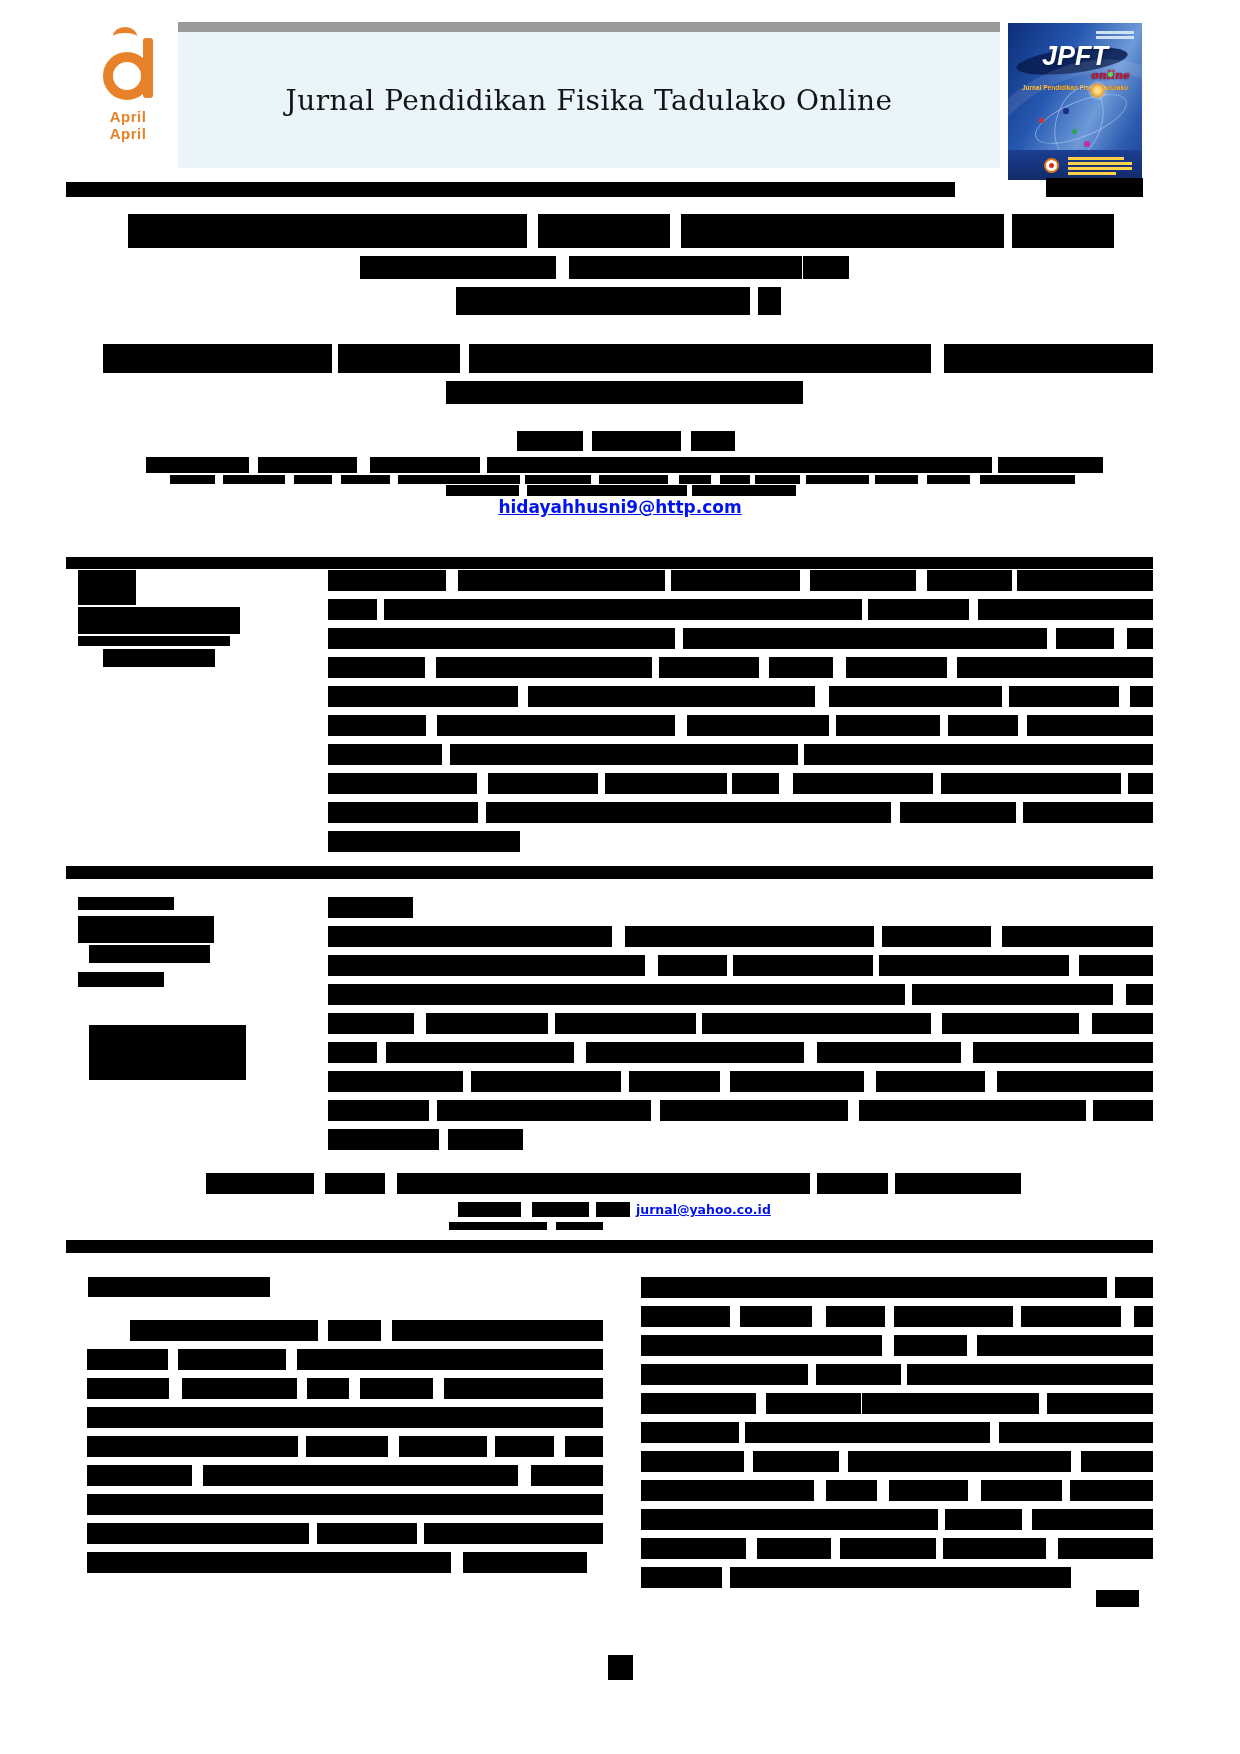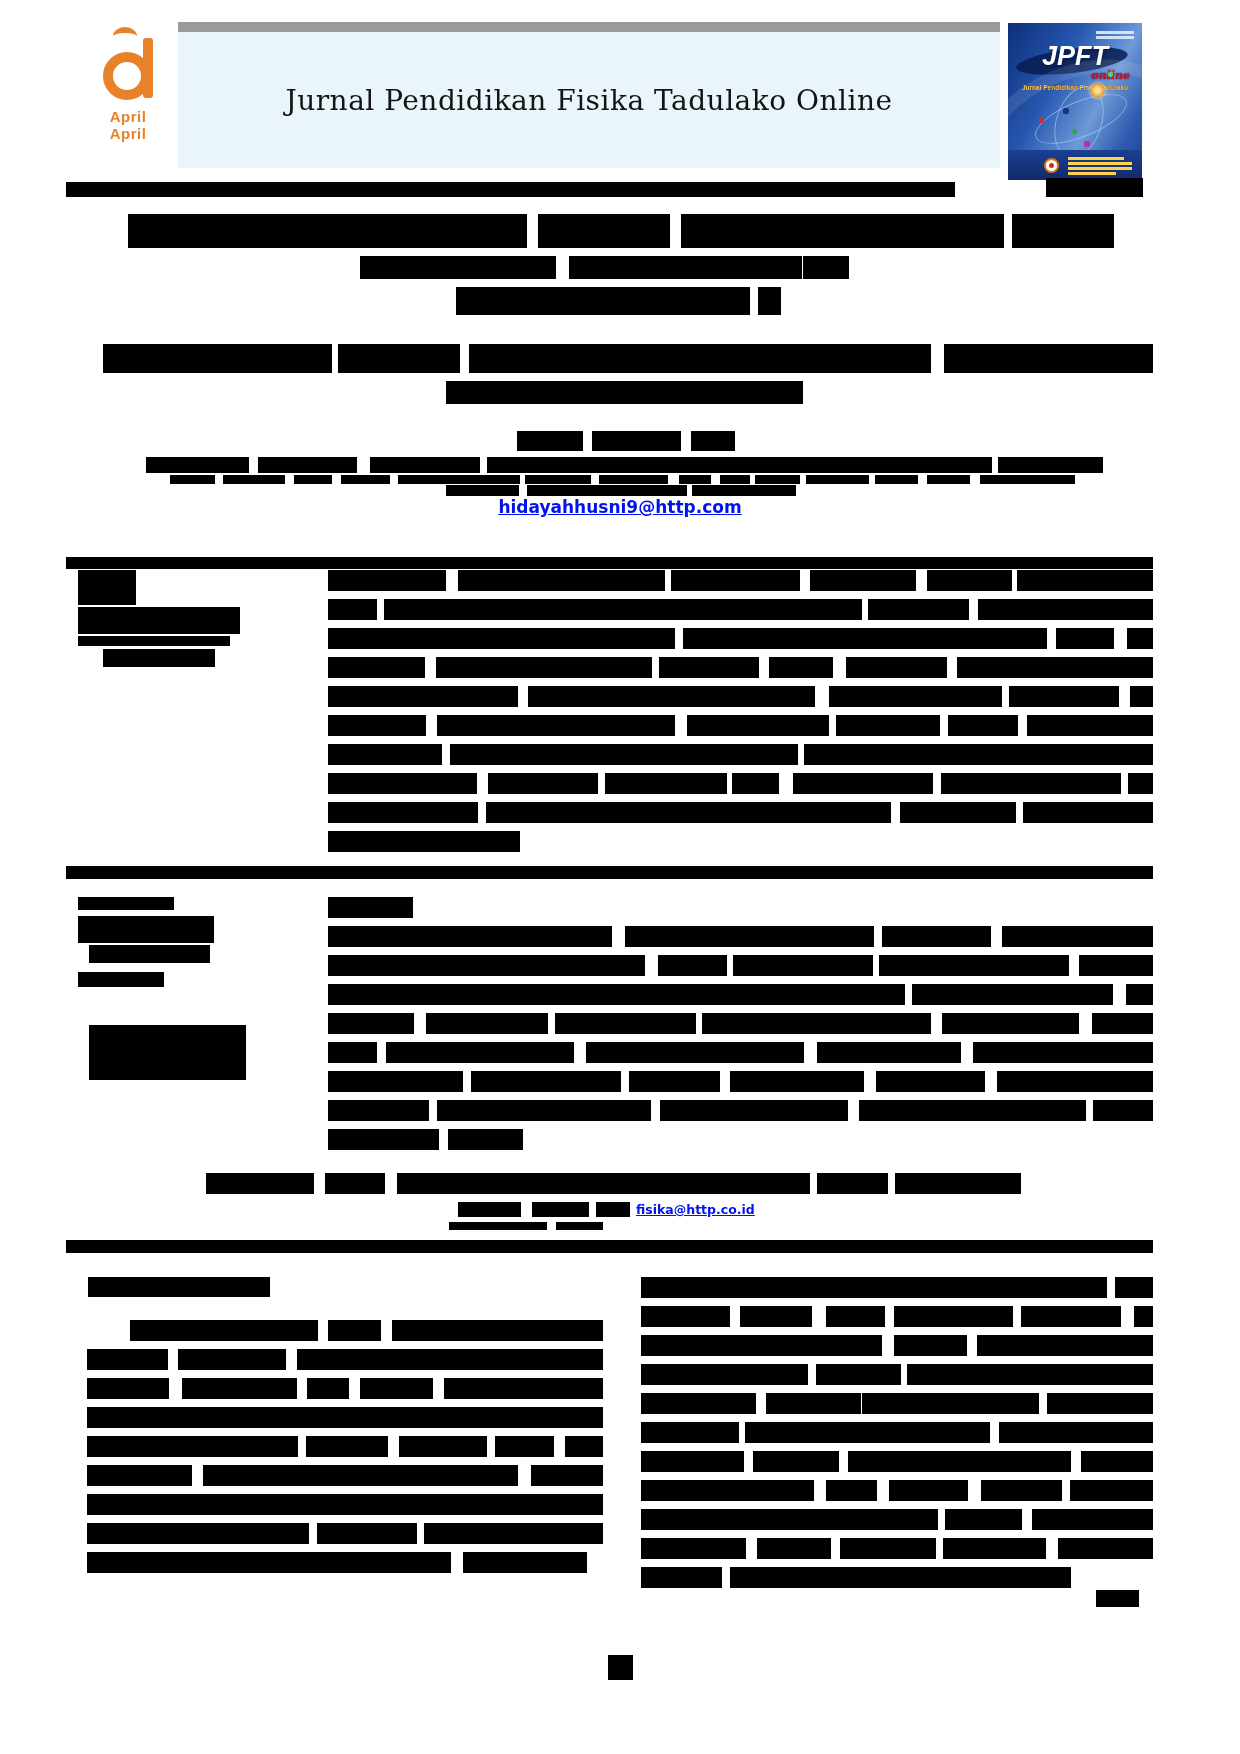--- a/index.html
+++ b/index.html
@@ -108,21 +108,21 @@
     <div class="cover-footer">
       <span class="crest"></span>
       <span class="pub-line" style="bottom:20px;width:56px"></span>
       <span class="pub-line" style="bottom:15px;width:64px"></span>
       <span class="pub-line" style="bottom:10px;width:64px"></span>
       <span class="pub-line" style="bottom:5px;width:48px"></span>
     </div>
   </div>
 
   <a class="email email-1">hidayahhusni9@http.com</a>
-  <a class="email email-2">fisika@http.co.id</a>
+  <a class="email email-2">jurnal@yahoo.co.id</a>
 
 <div class="red-block" style="left: 66px; top: 182px; width: 889px; height: 15px;">
       <div class="red-line" style="left: 0px; top: 0px; width: 889px; height: 15px;">
         <i style="left: 0px; width: 100%;"></i>
       </div>
     </div>
     <div class="red-block" style="left: 1046px; top: 178px; width: 97px; height: 19px;">
       <div class="red-line" style="left: 0px; top: 0px; width: 97px; height: 19px;">
         <i style="left: 0px; width: 100%;"></i>
       </div>

